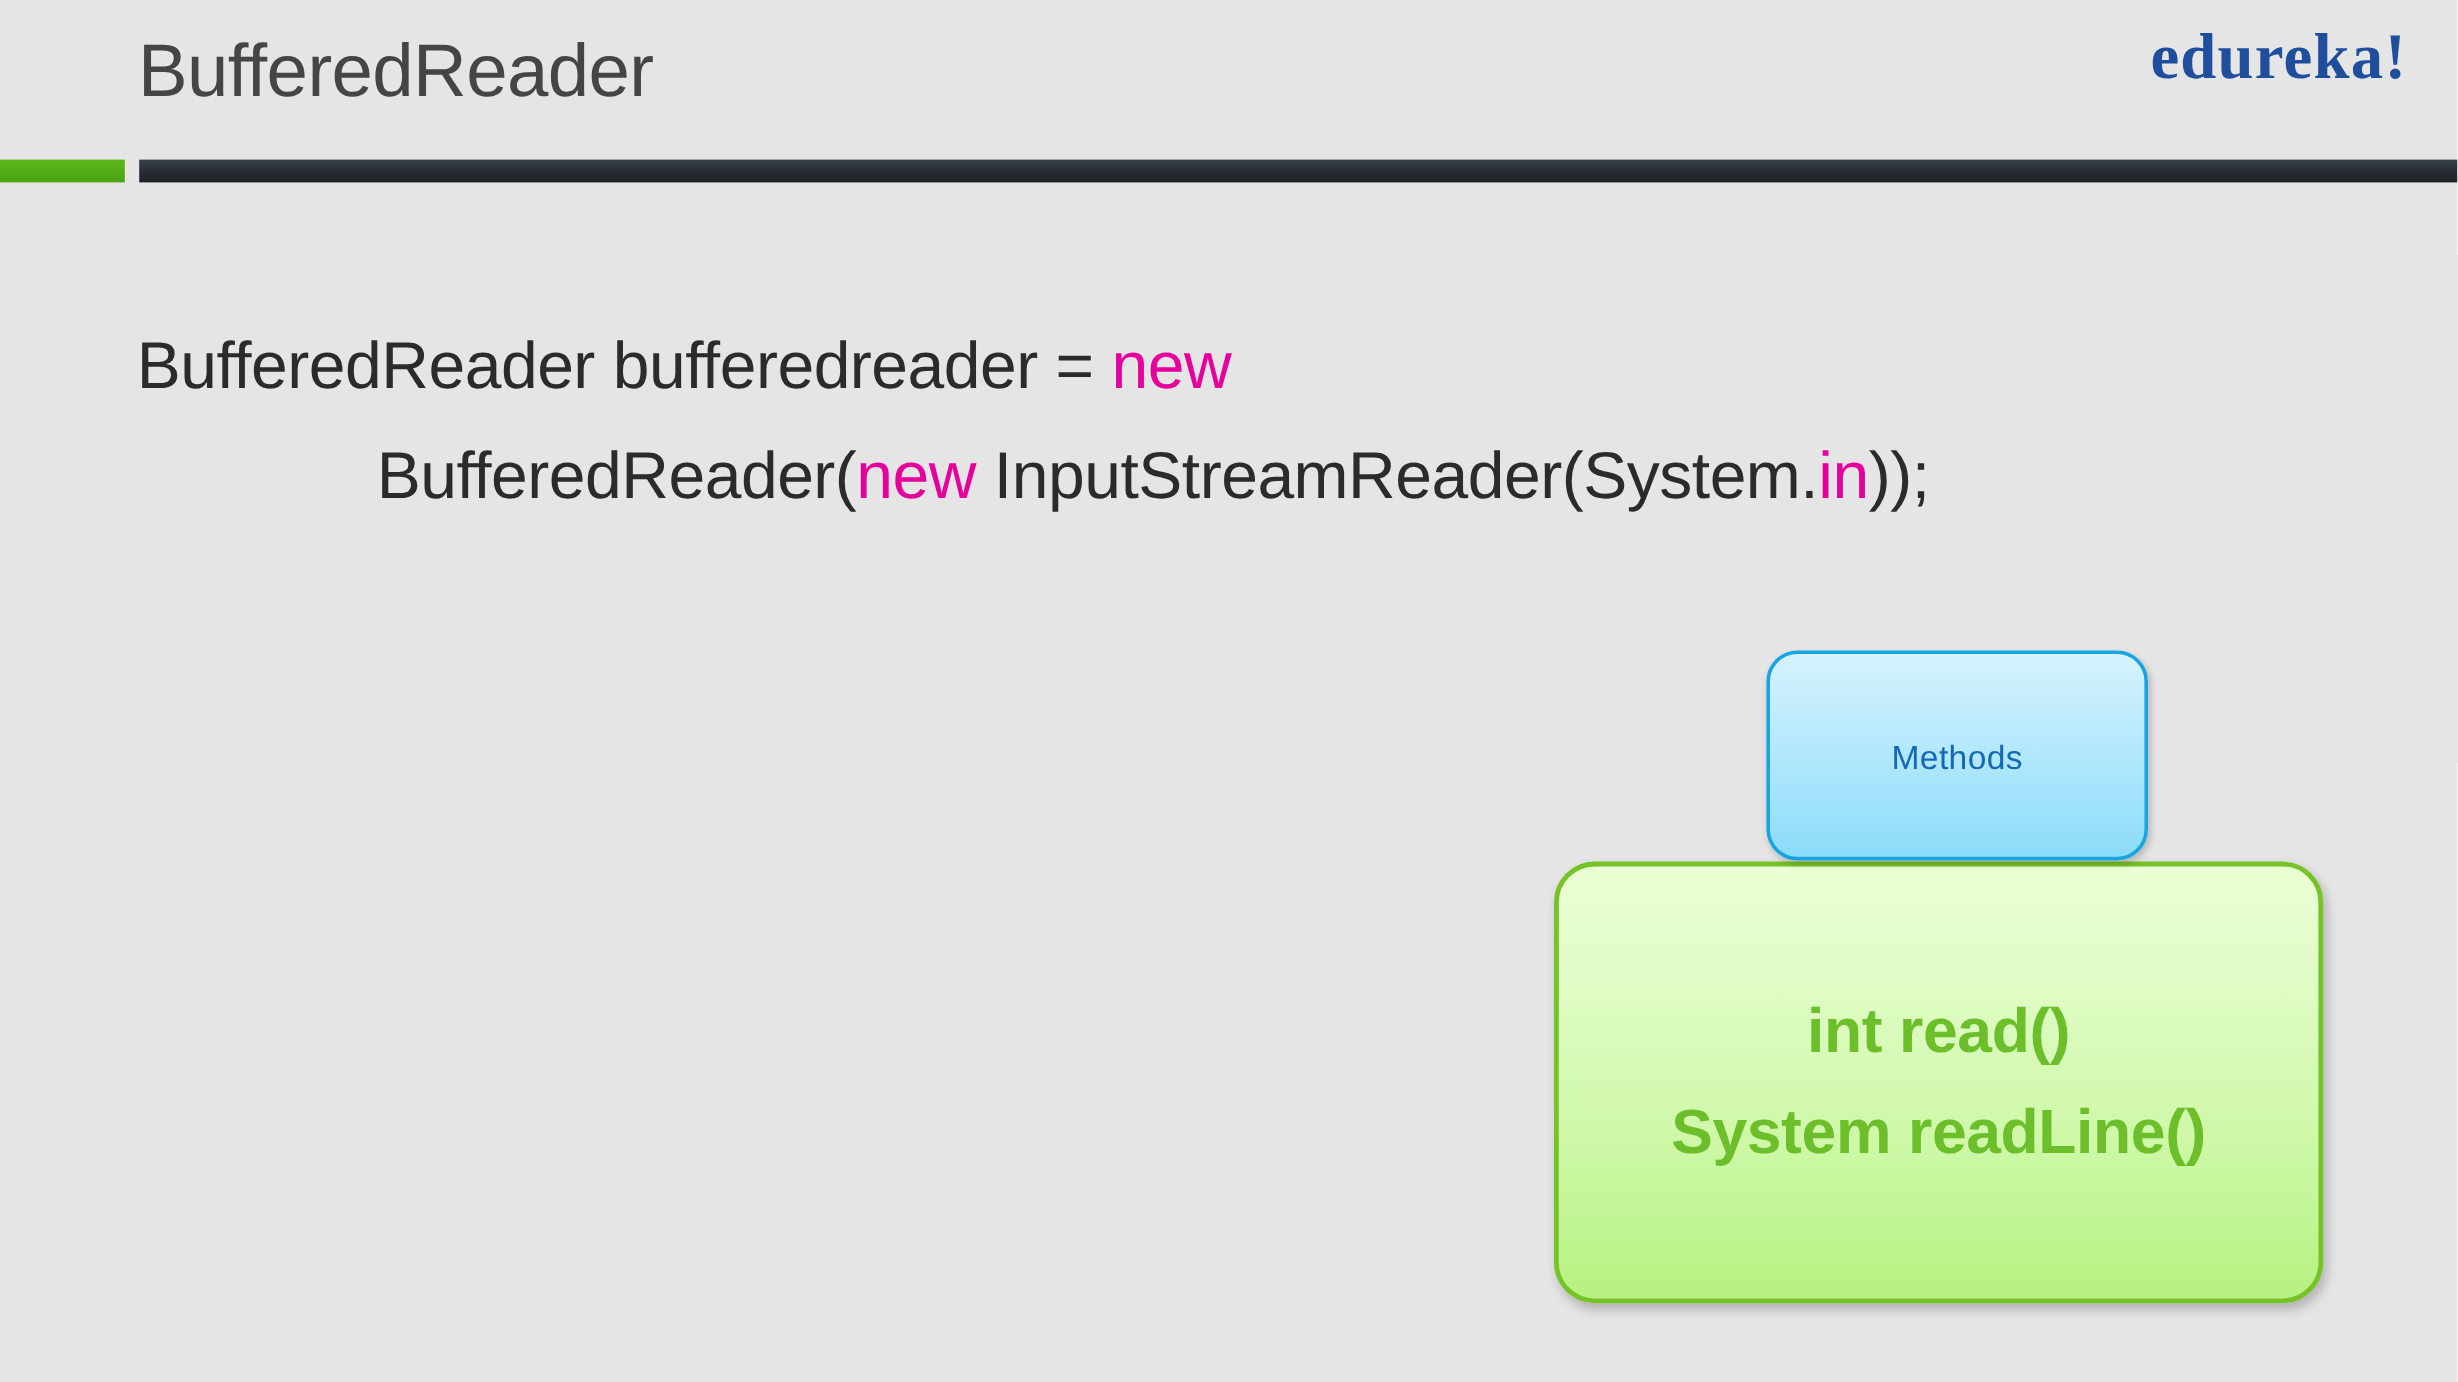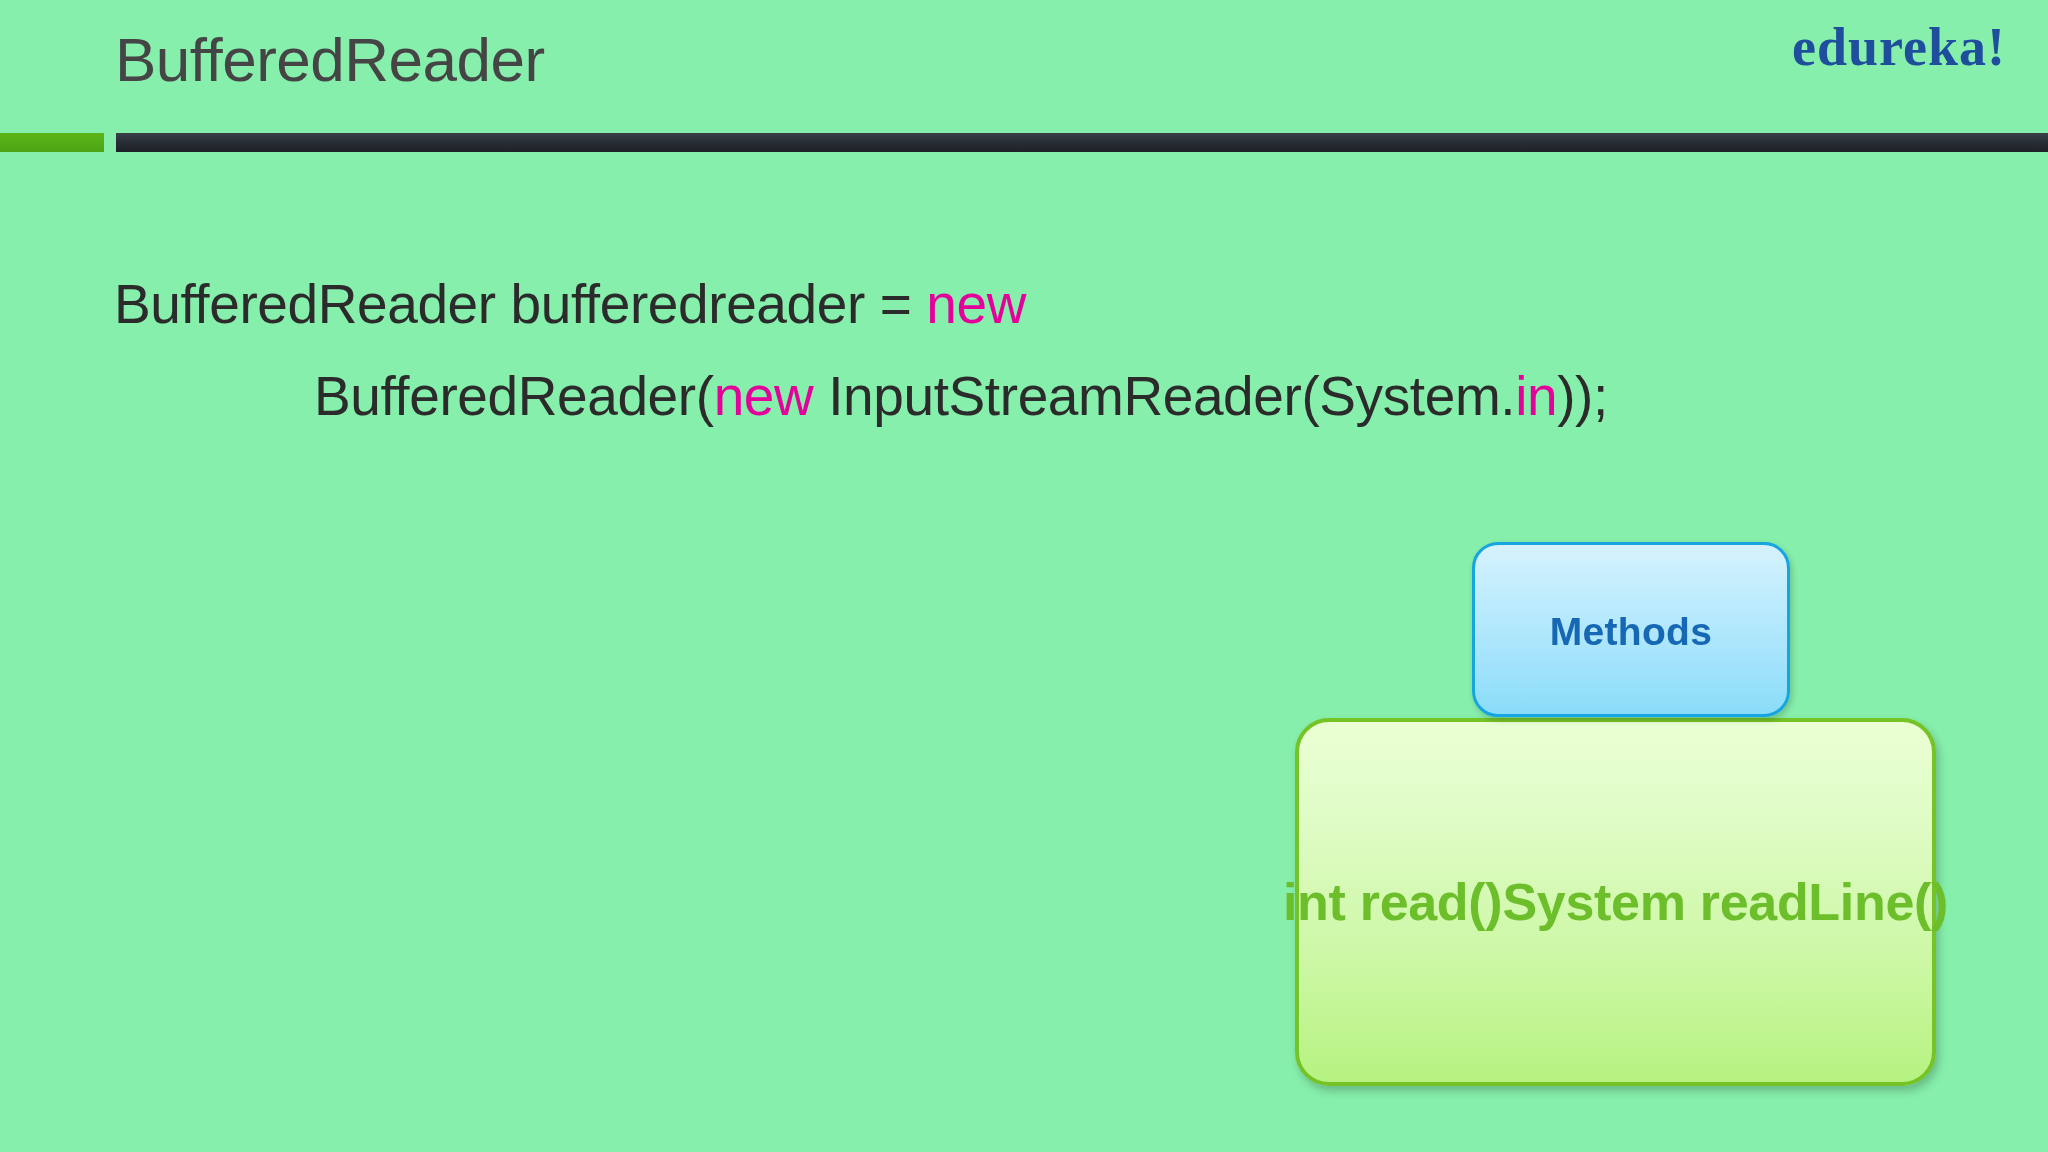--- a/index.html
+++ b/index.html
@@ -5,21 +5,21 @@
 <style>
   html, body {
     margin: 0;
     padding: 0;
     background: #ffffff;
   }
   #slide {
     position: relative;
     width: 2048px;
     height: 1152px;
-    background: #86efac;
+    background: #e5e5e5;
     overflow: hidden;
     font-family: "Liberation Sans", sans-serif;
     -webkit-font-smoothing: antialiased;
   }
 
   
   #slide-title {
     position: absolute;
     left: 115px;
     top: 24px;
@@ -94,42 +94,42 @@
     border-radius: 26px;
     background: linear-gradient(to bottom, #d6f2fd 0%, #bcebfd 35%, #9fe2fb 75%, #8adcf8 100%);
     box-shadow: 2px 3px 6px rgba(0,0,0,0.20);
     display: flex;
     align-items: center;
     justify-content: center;
     box-sizing: border-box;
     z-index: 2;
   }
   #methods-label {
-    font-size: 39px;
-    font-weight: 700;
+    font-size: 28px;
+    font-weight: 400;
     color: #1668b5;
     letter-spacing: 0.3px;
     line-height: 1;
     position: relative;
     top: 2px;
   }
 
   
   #signatures-box {
     position: absolute;
     left: 1295px;
     top: 718px;
     width: 641px;
     height: 368px;
     border: 4px solid #76c327;
     border-radius: 34px;
     background: linear-gradient(to bottom, #eaffd4 0%, #e0fcc7 25%, #cdf8a6 65%, #b6f281 100%);
     box-shadow: 3px 5px 9px rgba(0,0,0,0.22);
     display: flex;
-    flex-direction: row;
+    flex-direction: column;
     align-items: center;
     justify-content: center;
     box-sizing: border-box;
     z-index: 1;
   }
   .signature-line {
     font-size: 52px;
     font-weight: 700;
     color: #6cbe2b;
     line-height: 84px;

